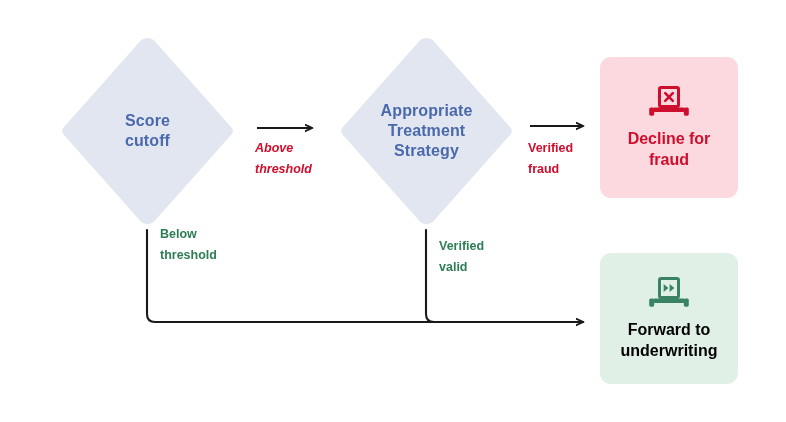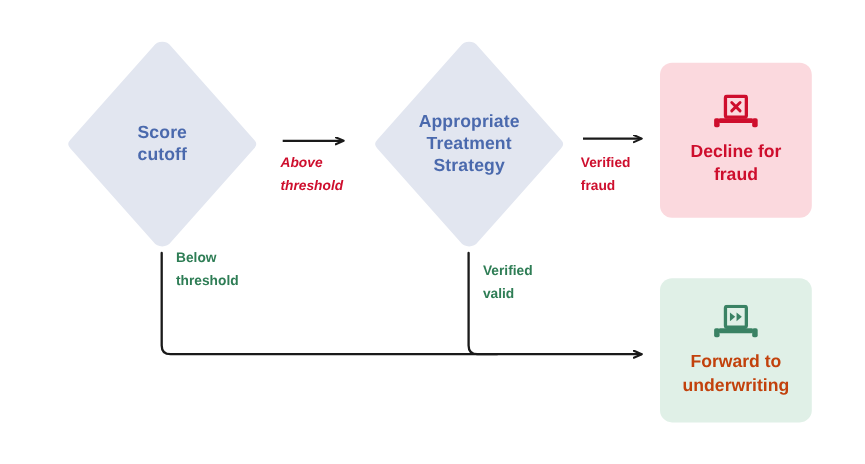--- a/index.html
+++ b/index.html
@@ -61,21 +61,21 @@
   .endbox .endbox-label {
     text-align: center;
     font-weight: bold;
     font-size: 16px;
     line-height: 21px;
     white-space: pre-line;
   }
   .endbox.decline { background: #FBD9DE; }
   .endbox.decline .endbox-label { color: #CE0E2D; }
   .endbox.forward { background: #E0F0E7; }
-  .endbox.forward .endbox-label { color: #c2410c; }
+  .endbox.forward .endbox-label { color: #000000; }
 
   
   .edge-label {
     position: absolute;
     font-weight: bold;
     font-size: 12.5px;
     line-height: 21px;
     white-space: pre-line;
   }
   .edge-label.neg { color: #CE0E2D; }

